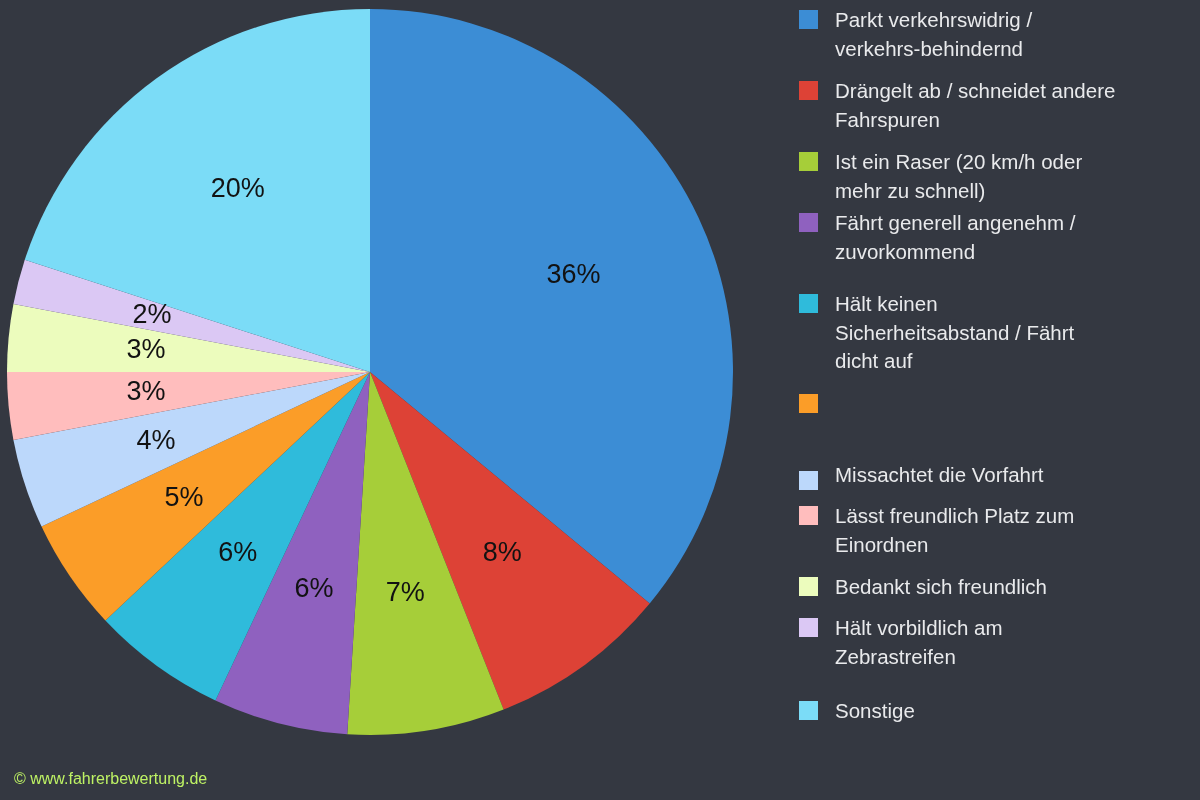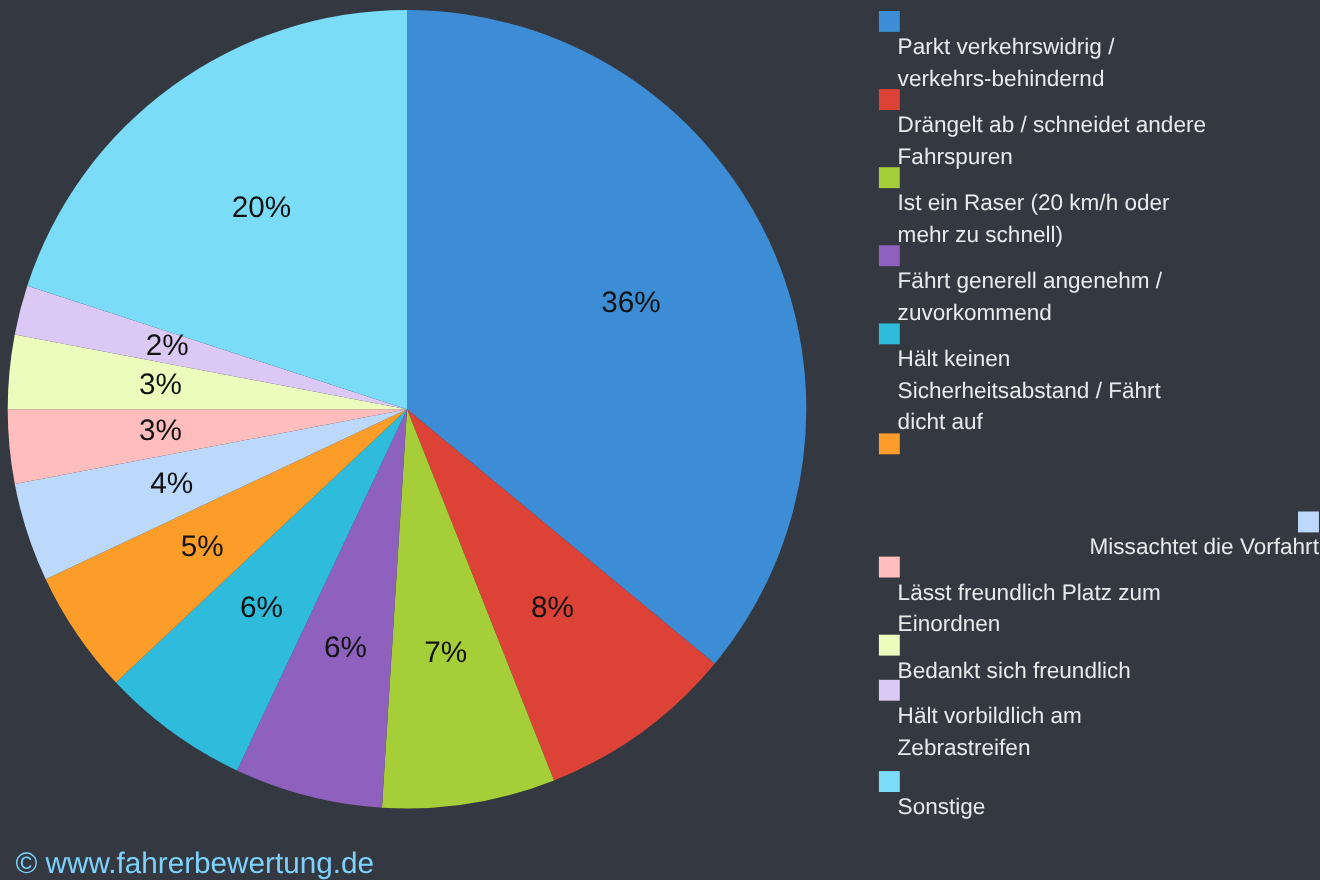--- a/index.html
+++ b/index.html
@@ -46,43 +46,42 @@
     top: 0px;
     width: 401px;
     height: 740px;
   }
   .legend-item {
     position: absolute;
     display: flex;
     align-items: flex-start;
     left: 0;
     width: 400px;
-    flex-direction: column;
   }
   .legend-swatch {
     width: 19px;
     height: 19px;
     flex: 0 0 19px;
     margin-top: 4px;
   }
   .legend-label {
     margin-left: 17px;
     color: #e9eaec;
     font-size: 20.5px;
     line-height: 28.5px;
     font-family: "Liberation Sans", sans-serif;
     white-space: pre-line;
   }
   
   #footer {
     position: absolute;
     left: 14px;
     top: 770px;
-    color: #7dd3fc;
-    font-size: 27px;
+    color: #bef264;
+    font-size: 16px;
     font-family: "Liberation Sans", sans-serif;
   }
 </style>
 </head>
 <body>
 
 <div id="root">
 
   <div id="pie-area">
     <svg id="pie-svg" width="780" height="760" viewBox="0 0 780 760">
@@ -120,21 +119,21 @@
       <div class="legend-item" style="top: 77px;">
         <span class="legend-swatch" style="background: rgb(221, 66, 54);"></span>
         <span class="legend-label">Drängelt ab / schneidet andere
 Fahrspuren</span>
       </div>
       <div class="legend-item" style="top: 148px;">
         <span class="legend-swatch" style="background: rgb(166, 206, 57);"></span>
         <span class="legend-label">Ist ein Raser (20 km/h oder
 mehr zu schnell)</span>
       </div>
-      <div class="legend-item" style="top: 219px;">
+      <div class="legend-item" style="top: 209px;">
         <span class="legend-swatch" style="background: rgb(143, 97, 191);"></span>
         <span class="legend-label">Fährt generell angenehm /
 zuvorkommend</span>
       </div>
       <div class="legend-item" style="top: 290px;">
         <span class="legend-swatch" style="background: rgb(47, 187, 219);"></span>
         <span class="legend-label">Hält keinen
 Sicherheitsabstand / Fährt
 dicht auf</span>
       </div>

